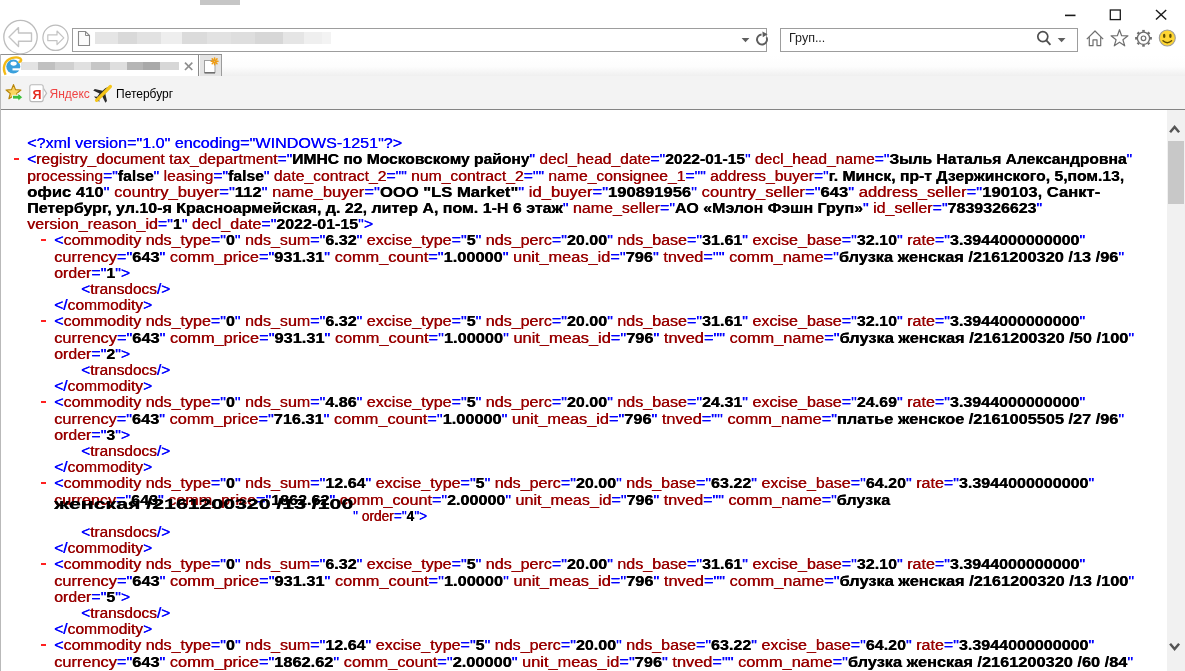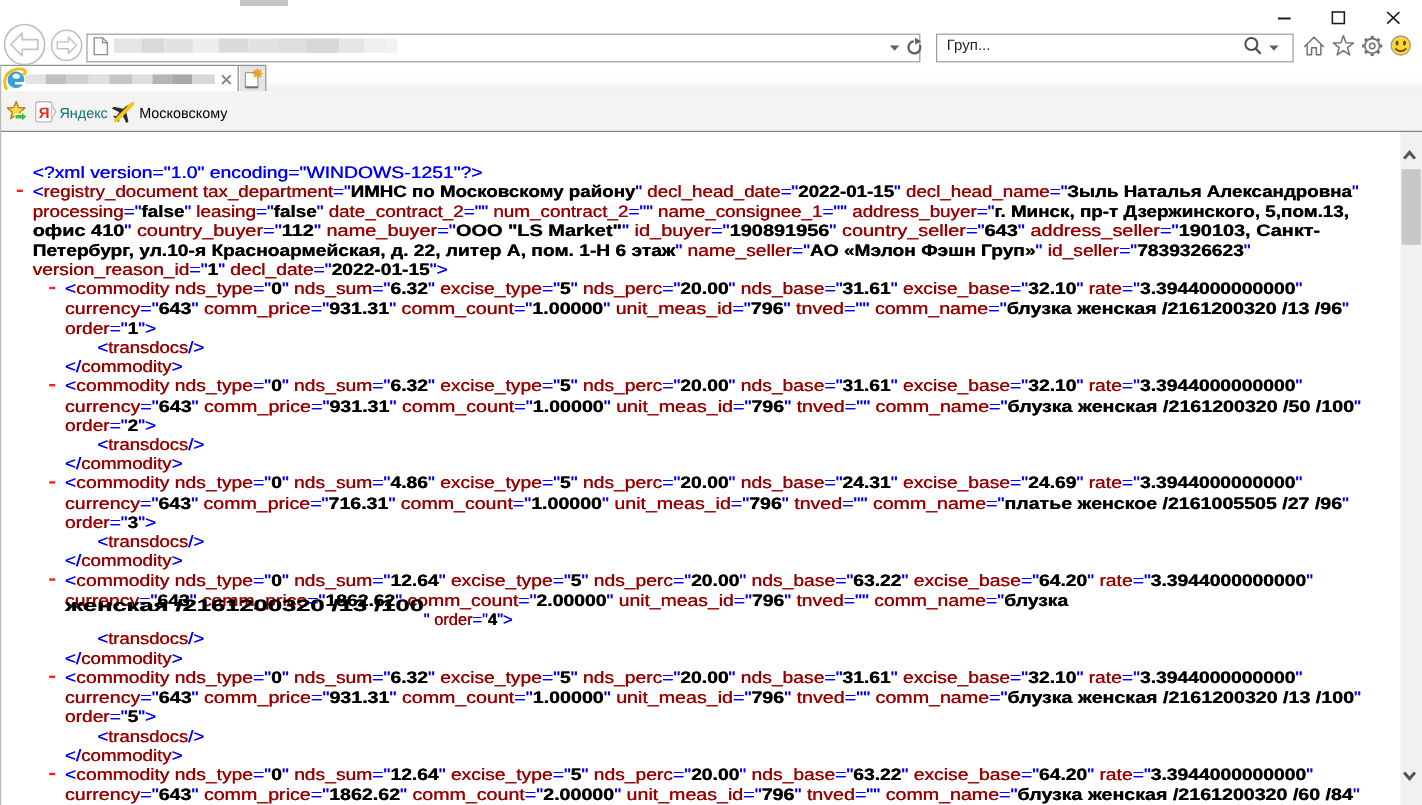--- a/index.html
+++ b/index.html
@@ -38,22 +38,22 @@
     <div style="position:absolute;left:38px;top:62px;width:17px;height:8px;background:#c0c0c0"></div>
     <div style="position:absolute;left:55px;top:62px;width:19px;height:8px;background:#d0d0d0"></div>
     <div style="position:absolute;left:74px;top:62px;width:17px;height:8px;background:#e0e0e0"></div>
     <div style="position:absolute;left:91px;top:62px;width:19px;height:8px;background:#c6c6c6"></div>
     <div style="position:absolute;left:110px;top:62px;width:17px;height:8px;background:#dedede"></div>
     <div style="position:absolute;left:127px;top:62px;width:16px;height:8px;background:#b5b5b5"></div>
     <div style="position:absolute;left:143px;top:62px;width:17px;height:8px;background:#a9a9a9"></div>
     <div style="position:absolute;left:160px;top:62px;width:19px;height:8px;background:#d7d7d7"></div>
   <div class="abs" style="left:200.3px;top:54.8px;width:21.4px;height:21.2px;background:#e4e4e4;border-right:1.3px solid #9b9b9b"></div>
   <div class="abs" style="left:0;top:76px;width:1185px;height:34px;background:#f3f3f3;border-bottom:1px solid #848484"></div>
-  <div class="abs" style="left:49.5px;top:87px;font-size:12px;color:#0f766e;z-index:60">Яндекс</div>
-  <div class="abs" style="left:116px;top:87px;font-size:12px;color:#000;z-index:60">Московскому</div>
+  <div class="abs" style="left:49.5px;top:87px;font-size:12px;color:#ef4444;z-index:60">Яндекс</div>
+  <div class="abs" style="left:116px;top:87px;font-size:12px;color:#000;z-index:60">Петербург</div>
   <div class="abs" style="left:1167px;top:110px;width:18px;height:561px;background:#f1f1f1"></div>
   <div class="abs" style="left:1168px;top:141px;width:16px;height:63px;background:#c8c8c8"></div>
   <div class="abs" style="left:0;top:54px;width:1px;height:617px;background:#b9b9b9"></div>
 
 <div class="ln" style="top:136.1px;left:27px"><span id="L0" style="transform:scaleX(1.16828)"><i class="m">&lt;?xml version="1.0" encoding="WINDOWS-1251"?&gt;</i></span></div>
 <div class="ln" style="top:152.3px;left:27px"><span id="L1" style="transform:scaleX(1.13157)"><i class="m">&lt;</i><i class="t">registry_document</i><i class="m"> </i><i class="t">tax_department</i><i class="m">="</i><i class="b">ИМНС по Московскому району</i><i class="m">"</i><i class="m"> </i><i class="t">decl_head_date</i><i class="m">="</i><i class="b">2022-01-15</i><i class="m">"</i><i class="m"> </i><i class="t">decl_head_name</i><i class="m">="</i><i class="b">Зыль Наталья Александровна</i><i class="m">"</i></span></div>
 <div class="mk" style="top:158.2px;left:13.9px"></div>
 <div class="ln" style="top:168.5px;left:27px"><span id="L2" style="transform:scaleX(1.13775)"><i class="t">processing</i><i class="m">="</i><i class="b">false</i><i class="m">"</i><i class="m"> </i><i class="t">leasing</i><i class="m">="</i><i class="b">false</i><i class="m">"</i><i class="m"> </i><i class="t">date_contract_2</i><i class="m">=""</i><i class="m"> </i><i class="t">num_contract_2</i><i class="m">=""</i><i class="m"> </i><i class="t">name_consignee_1</i><i class="m">=""</i><i class="m"> </i><i class="t">address_buyer</i><i class="m">="</i><i class="b">г. Минск, пр-т Дзержинского, 5,пом.13,</i></span></div>
 <div class="ln" style="top:184.7px;left:27px"><span id="L3" style="transform:scaleX(1.20247)"><i class="b">офис 410</i><i class="m">" </i><i class="t">country_buyer</i><i class="m">="</i><i class="b">112</i><i class="m">"</i><i class="m"> </i><i class="t">name_buyer</i><i class="m">="</i><i class="b">ООО "LS Market"</i><i class="m">"</i><i class="m"> </i><i class="t">id_buyer</i><i class="m">="</i><i class="b">190891956</i><i class="m">"</i><i class="m"> </i><i class="t">country_seller</i><i class="m">="</i><i class="b">643</i><i class="m">"</i><i class="m"> </i><i class="t">address_seller</i><i class="m">="</i><i class="b">190103, Санкт-</i></span></div>
 <div class="ln" style="top:200.9px;left:27px"><span id="L4" style="transform:scaleX(1.15816)"><i class="b">Петербург, ул.10-я Красноармейская, д. 22, литер А, пом. 1-Н 6 этаж</i><i class="m">" </i><i class="t">name_seller</i><i class="m">="</i><i class="b">АО «Мэлон Фэшн Груп»</i><i class="m">"</i><i class="m"> </i><i class="t">id_seller</i><i class="m">="</i><i class="b">7839326623</i><i class="m">"</i></span></div>

